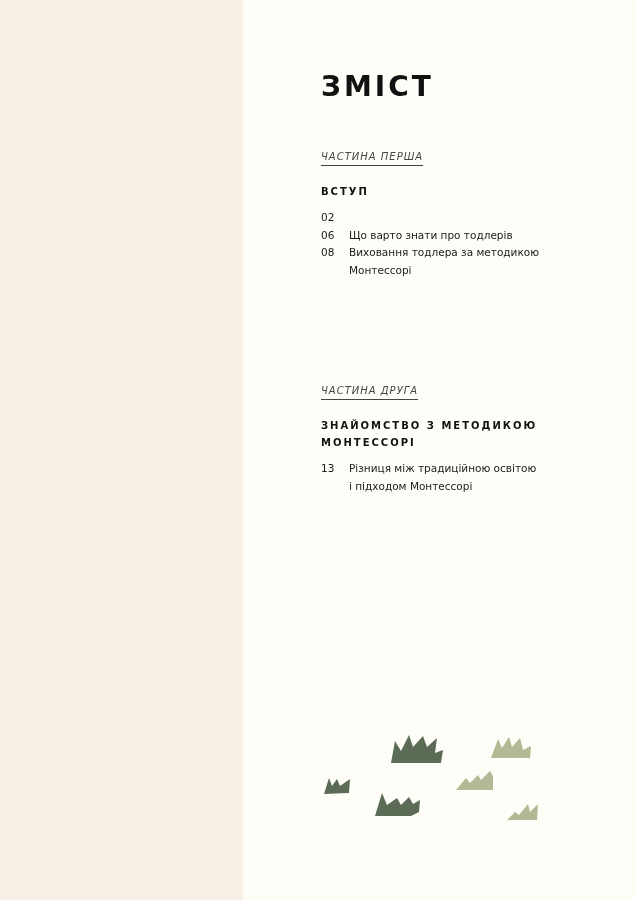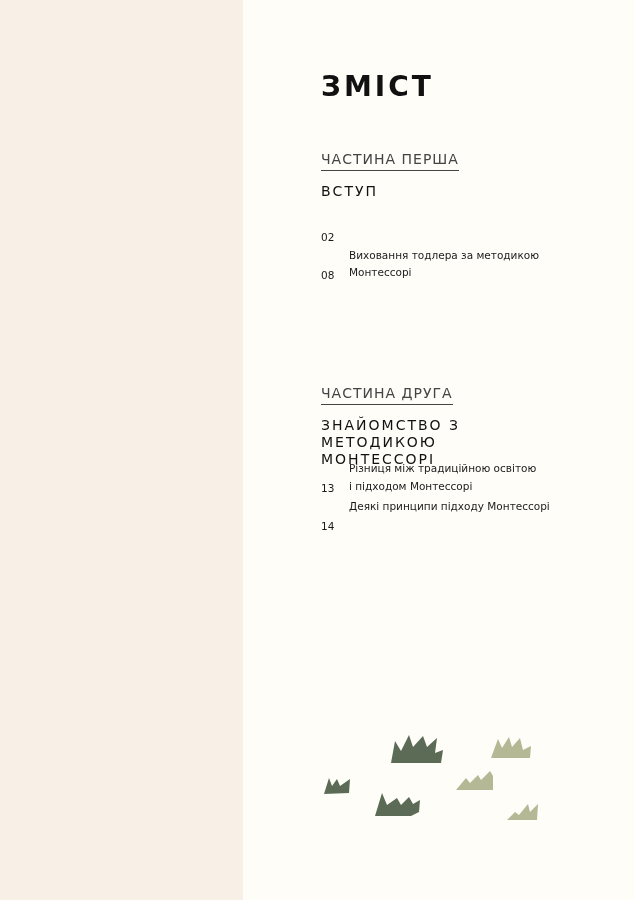--- a/index.html
+++ b/index.html
@@ -1,60 +1,60 @@
 <!DOCTYPE html>
 <html><head>
   <meta charset="utf-8">
   <style>
     html, body { margin:0; padding:0; }
     body { width:635px; height:900px; position:relative; overflow:hidden; background:#fefdf8; font-family:"DejaVu Sans", sans-serif; color:#1a1a1a; }
     .left-panel { position:absolute; left:0; top:0; width:243px; height:900px; background:#f8f0e6; }
     .page { position:absolute; left:243px; top:0; width:392px; height:900px; background:#fefdf8; }
     .title { position:absolute; left:321px; top:70px; font-family:"DejaVu Sans", sans-serif; font-weight:bold; font-size:28px; letter-spacing:3px; color:#111; margin:0; }
-    .part-label { position:absolute; left:321px; font-size:14px; letter-spacing:1px; color:#444; padding-bottom:3px; border-bottom:1px solid #444; }
-    .section-head { position:absolute; left:321px; font-weight:normal; font-size:14px; letter-spacing:2px; line-height:17px; color:#111; width:220px; }
+    .part-label { position:absolute; left:321px; font-size:10px; letter-spacing:1px; color:#444; padding-bottom:3px; border-bottom:1px solid #444;font-style:italic; }
+    .section-head { position:absolute; left:321px; font-weight:bold; font-size:10px; letter-spacing:2px; line-height:17px; color:#111; width:220px; }
     .toc { position:absolute; left:321px; width:240px; margin:0; padding:0; list-style:none; }
     .toc-item { display:flex; font-size:10.5px; line-height:17.5px; color:#1a1a1a; }
-    .toc-num { width:28px; flex:none;margin-top:20px; }
+    .toc-num { width:28px; flex:none; }
     .toc-text { flex:1; white-space:pre-line; }
     .grass { position:absolute; }
   </style>
 </head>
 <body>
 
 <div class="left-panel"></div>
 <div class="page"></div>
 
 <h1 class="title">ЗМІСТ</h1>
 
 <div class="part-label" style="top:151px;">ЧАСТИНА ПЕРША</div>
 <div class="section-head" style="top:183px;">ВСТУП</div>
 <ul class="toc" style="top:209px;">
   <li class="toc-item">
       <span class="toc-num">02</span>
     </li>
   <li class="toc-item">
+      <span class="toc-num">06</span>
+      <span class="toc-text">Що варто знати про тодлерів</span>
+    </li>
+  <li class="toc-item">
       <span class="toc-num">08</span>
       <span class="toc-text">Виховання тодлера за методикою
 Монтессорі</span>
     </li>
 </ul>
 
 <div class="part-label" style="top:385px;">ЧАСТИНА ДРУГА</div>
 <div class="section-head" style="top:417px; white-space:pre-line;">ЗНАЙОМСТВО З МЕТОДИКОЮ
 МОНТЕССОРІ</div>
 <ul class="toc" style="top:460px;">
   <li class="toc-item">
       <span class="toc-num">13</span>
       <span class="toc-text">Різниця між традиційною освітою
 і підходом Монтессорі</span>
-    </li>
-  <li class="toc-item">
-      <span class="toc-num">14</span>
-      <span class="toc-text">Деякі принципи підходу Монтессорі</span>
     </li>
 </ul>
 
 <svg class="grass" style="left:389px;top:733px;" width="55" height="30">
     <polygon points="2,30 6,8 12,18 20,2 24,14 34,3 38,14 48,5 46,20 54,17 52,30" fill="#5c6b55"></polygon>
   </svg>
 <svg class="grass" style="left:490px;top:736px;" width="42" height="22">
     <polygon points="1,22 8,3 12,12 19,1 22,11 30,2 33,14 41,10 40,22" fill="#b4b894"></polygon>
   </svg>
 <svg class="grass" style="left:324px;top:775px;" width="28" height="19">

